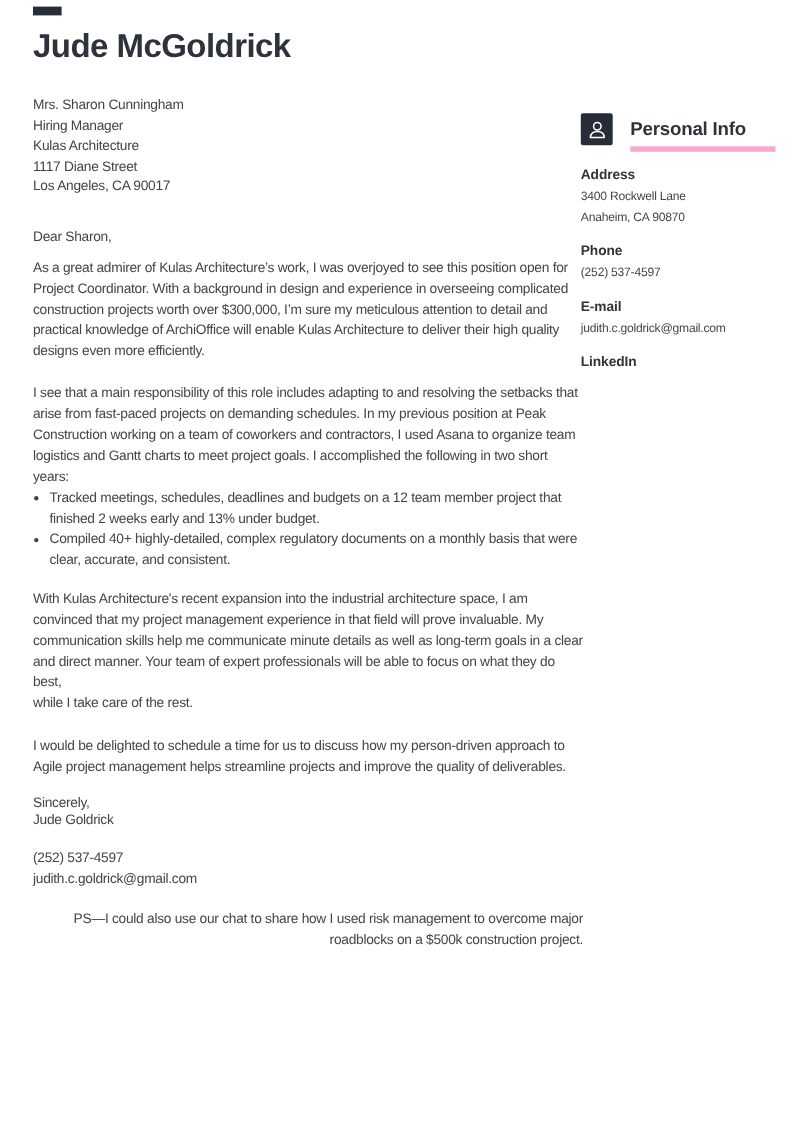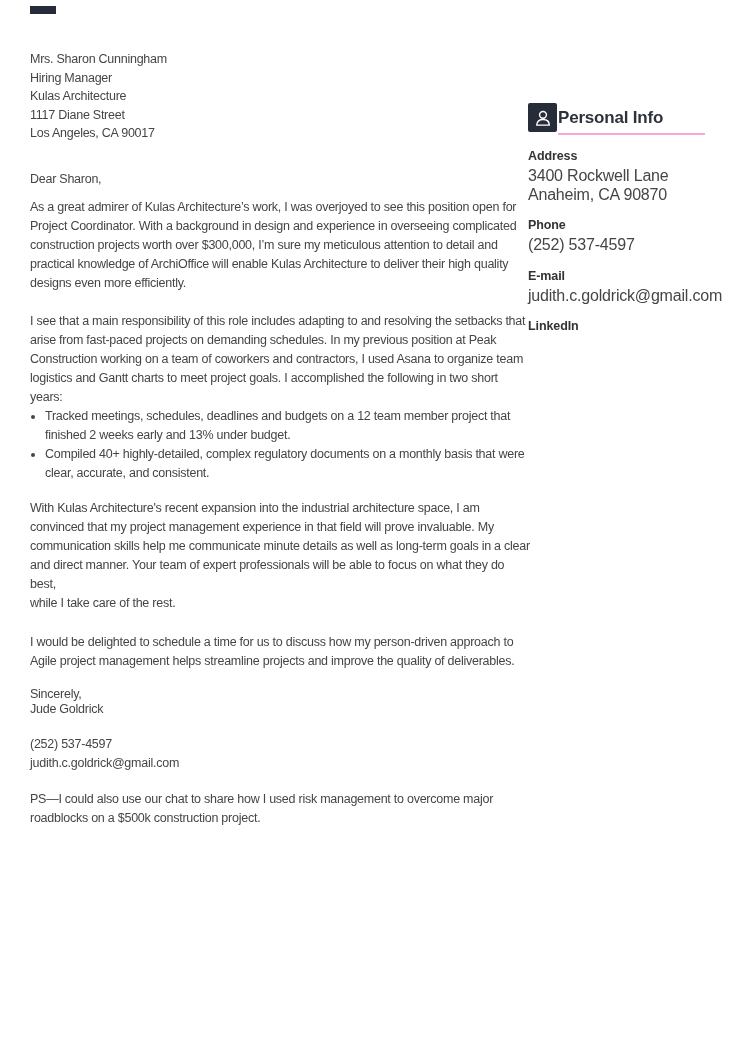--- a/index.html
+++ b/index.html
@@ -30,46 +30,47 @@
   .salutation{margin-top:27px;line-height:18.5px;}
   .para{margin:0;line-height:19px;white-space:pre-line;}
   .p1{margin-top:10px;}
   .p2{margin-top:19px;}
   .p3{margin-top:16px;}
   .p4{margin-top:20px;}
   ul.bullets{margin:0;padding:0 0 0 15px;list-style:disc outside;}
   ul.bullets li{line-height:19px;white-space:pre-line;}
   .closing{margin-top:16px;line-height:15px;white-space:pre-line;}
   .contact{margin-top:18px;line-height:18.5px;white-space:pre-line;}
-  .ps{margin-top:18px;line-height:19px;white-space:pre-line;}
+  .ps{margin-top:18px;line-height:19px;white-space:pre-line;text-align:right;}
 
   
   .sidebar{position:absolute;left:528px;top:103px;width:177px;}
   .sb-head{display:flex;align-items:flex-start;}
   .sb-icon{
     width:29px;height:29px;background:#262c38;border-radius:2px;
     display:flex;align-items:center;justify-content:center;flex:0 0 auto;
   }
   .sb-title-wrap{
-    flex:1;margin-left:1px;height:30px;border-bottom:2px solid #f9a8d4;
+    flex:1;margin-left:16px;height:30px;border-bottom:5px solid #f9a8d4;
     display:flex;align-items:center;
   }
   .sb-title{font-size:17px;font-weight:700;color:#2d323b;letter-spacing:-0.2px;}
   .sb-section{margin-top:12px;}
   .sb-label{font-size:12.5px;font-weight:700;color:#333333;line-height:19px;letter-spacing:-0.1px;}
-  .sb-value{font-size:16px;color:#454545;line-height:18.5px;letter-spacing:-0.2px;white-space:pre-line;margin-top:1px;}
+  .sb-value{font-size:11px;color:#454545;line-height:18.5px;letter-spacing:-0.2px;white-space:pre-line;margin-top:1px;}
 </style>
 </head>
 <body>
 
 <div class="page">
 
   <div class="top-flag"></div>
 
   <div class="main-col">
+    <h1 class="name">Jude McGoldrick</h1>
 
 
     <div class="block recipient">Mrs. Sharon Cunningham
 Hiring Manager
 Kulas Architecture
 1117 Diane Street
 Los Angeles, CA 90017</div>
 
     <div class="line salutation">Dear Sharon,</div>
 

